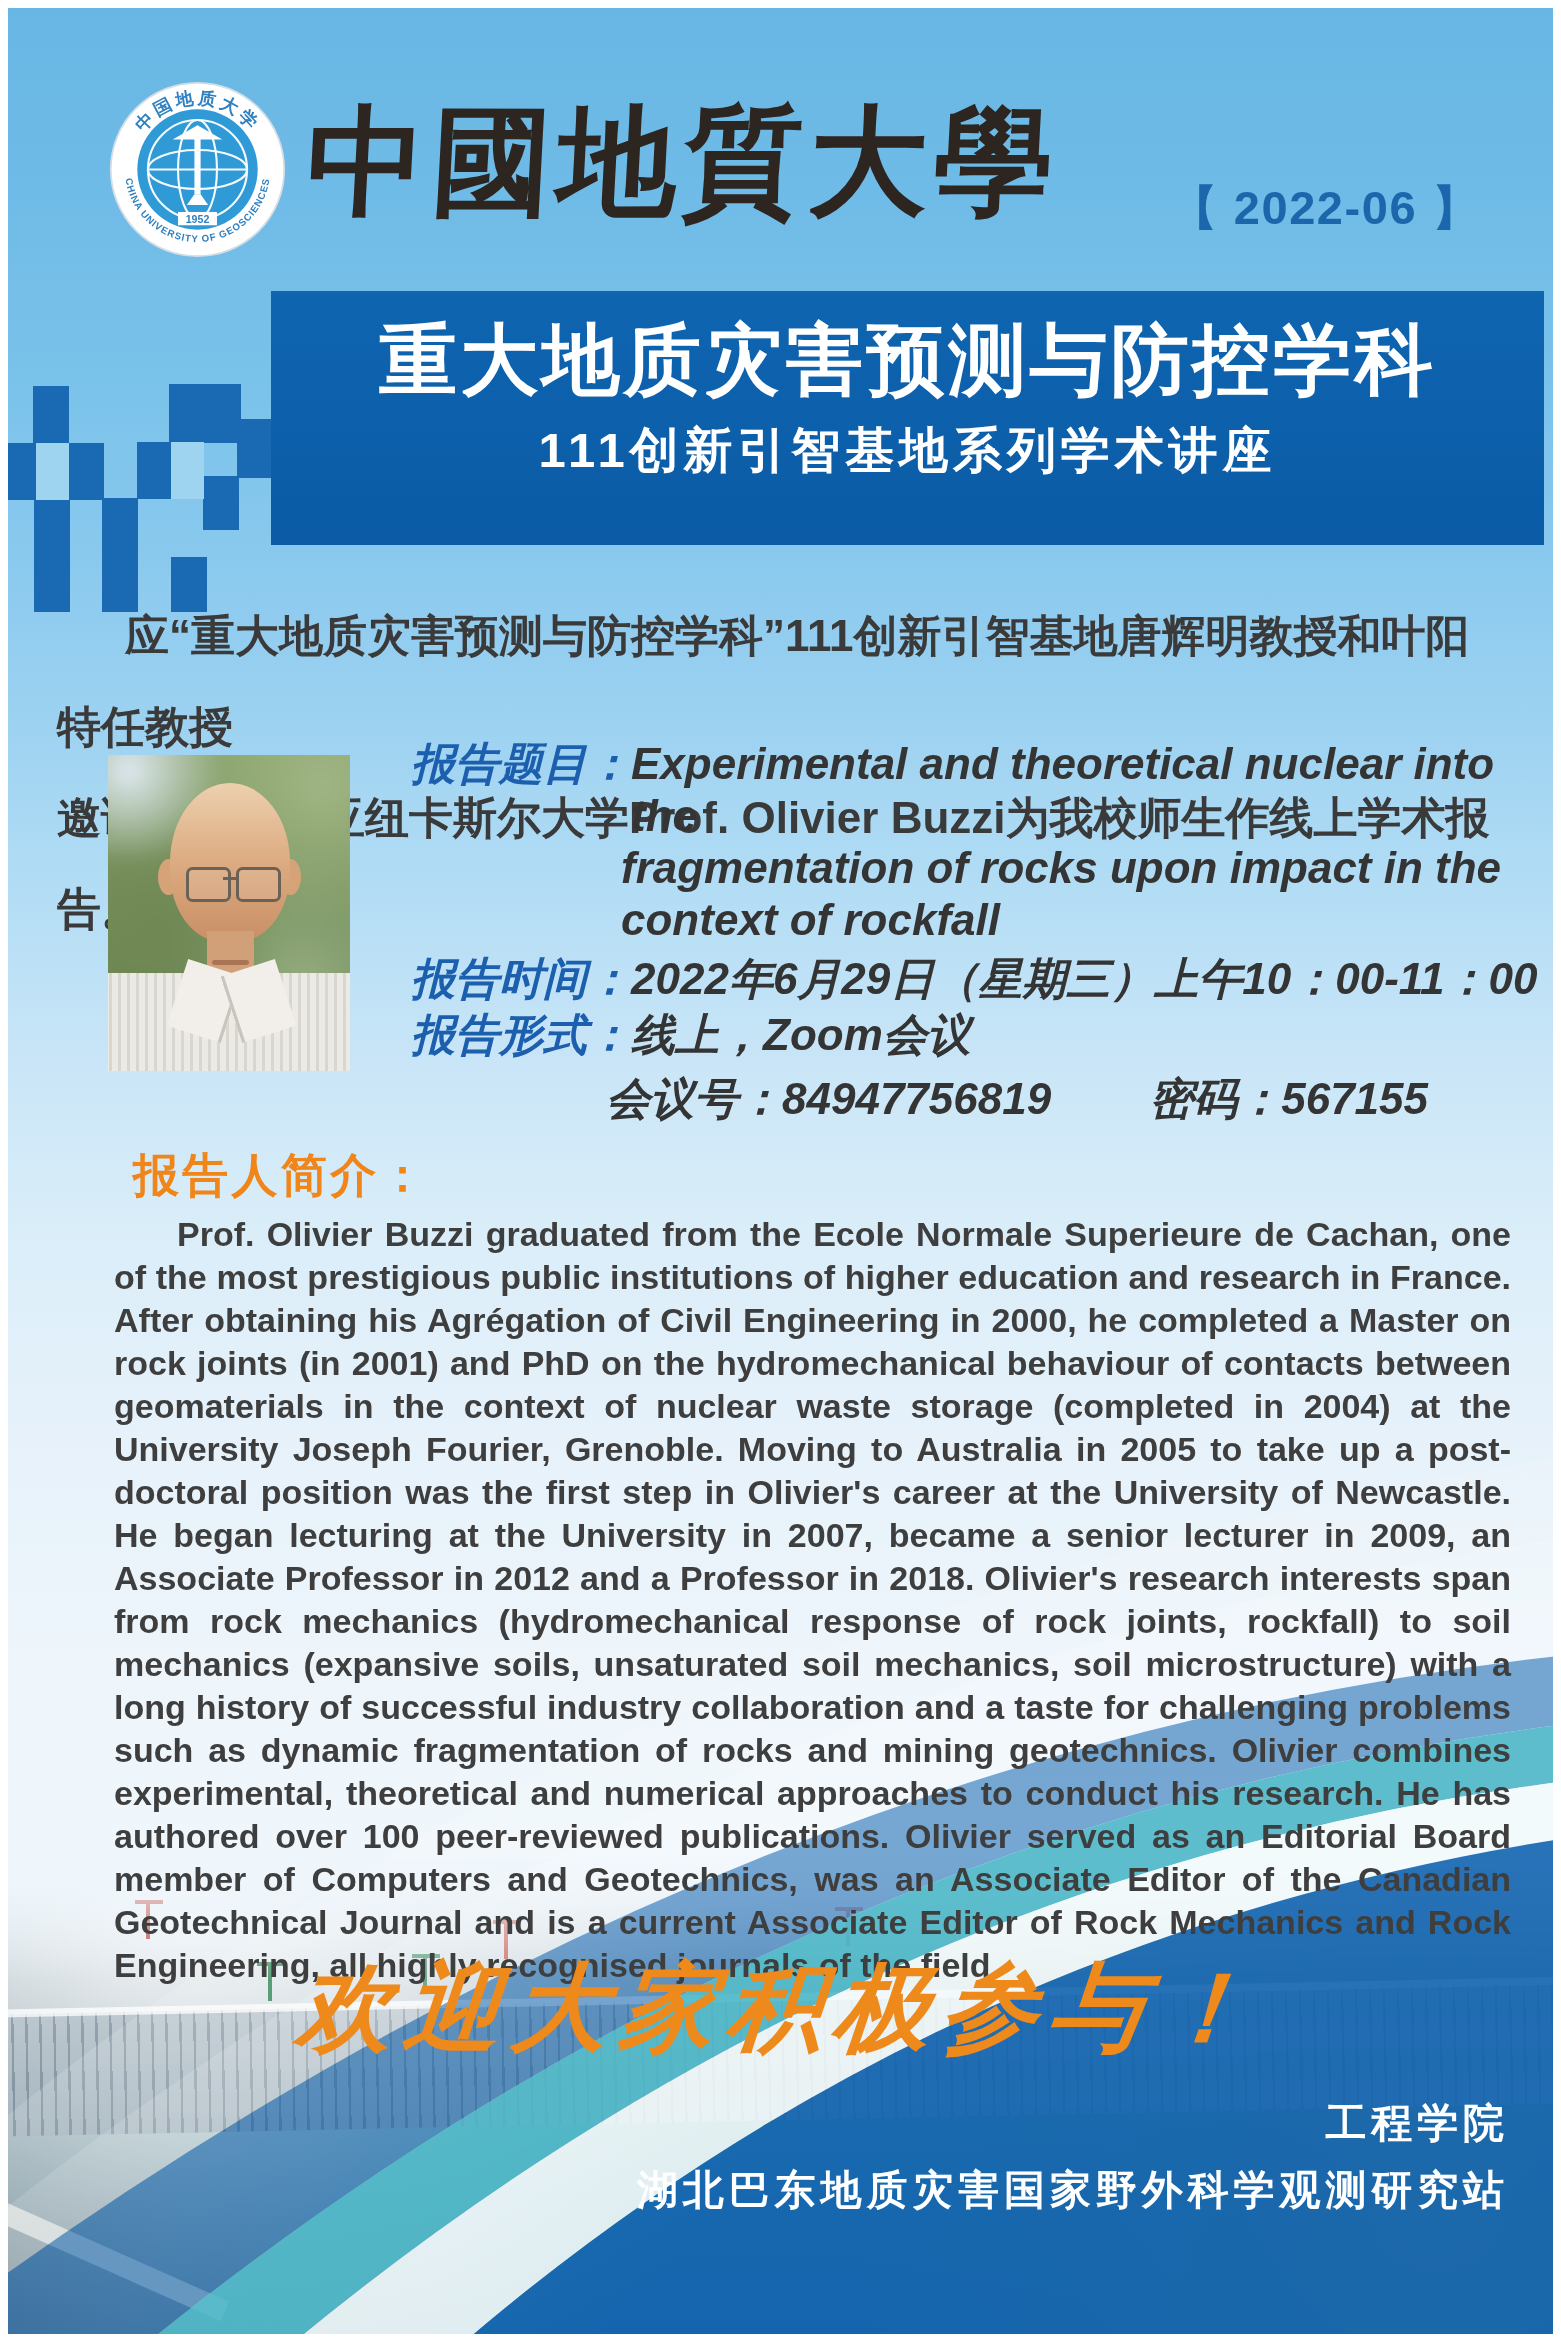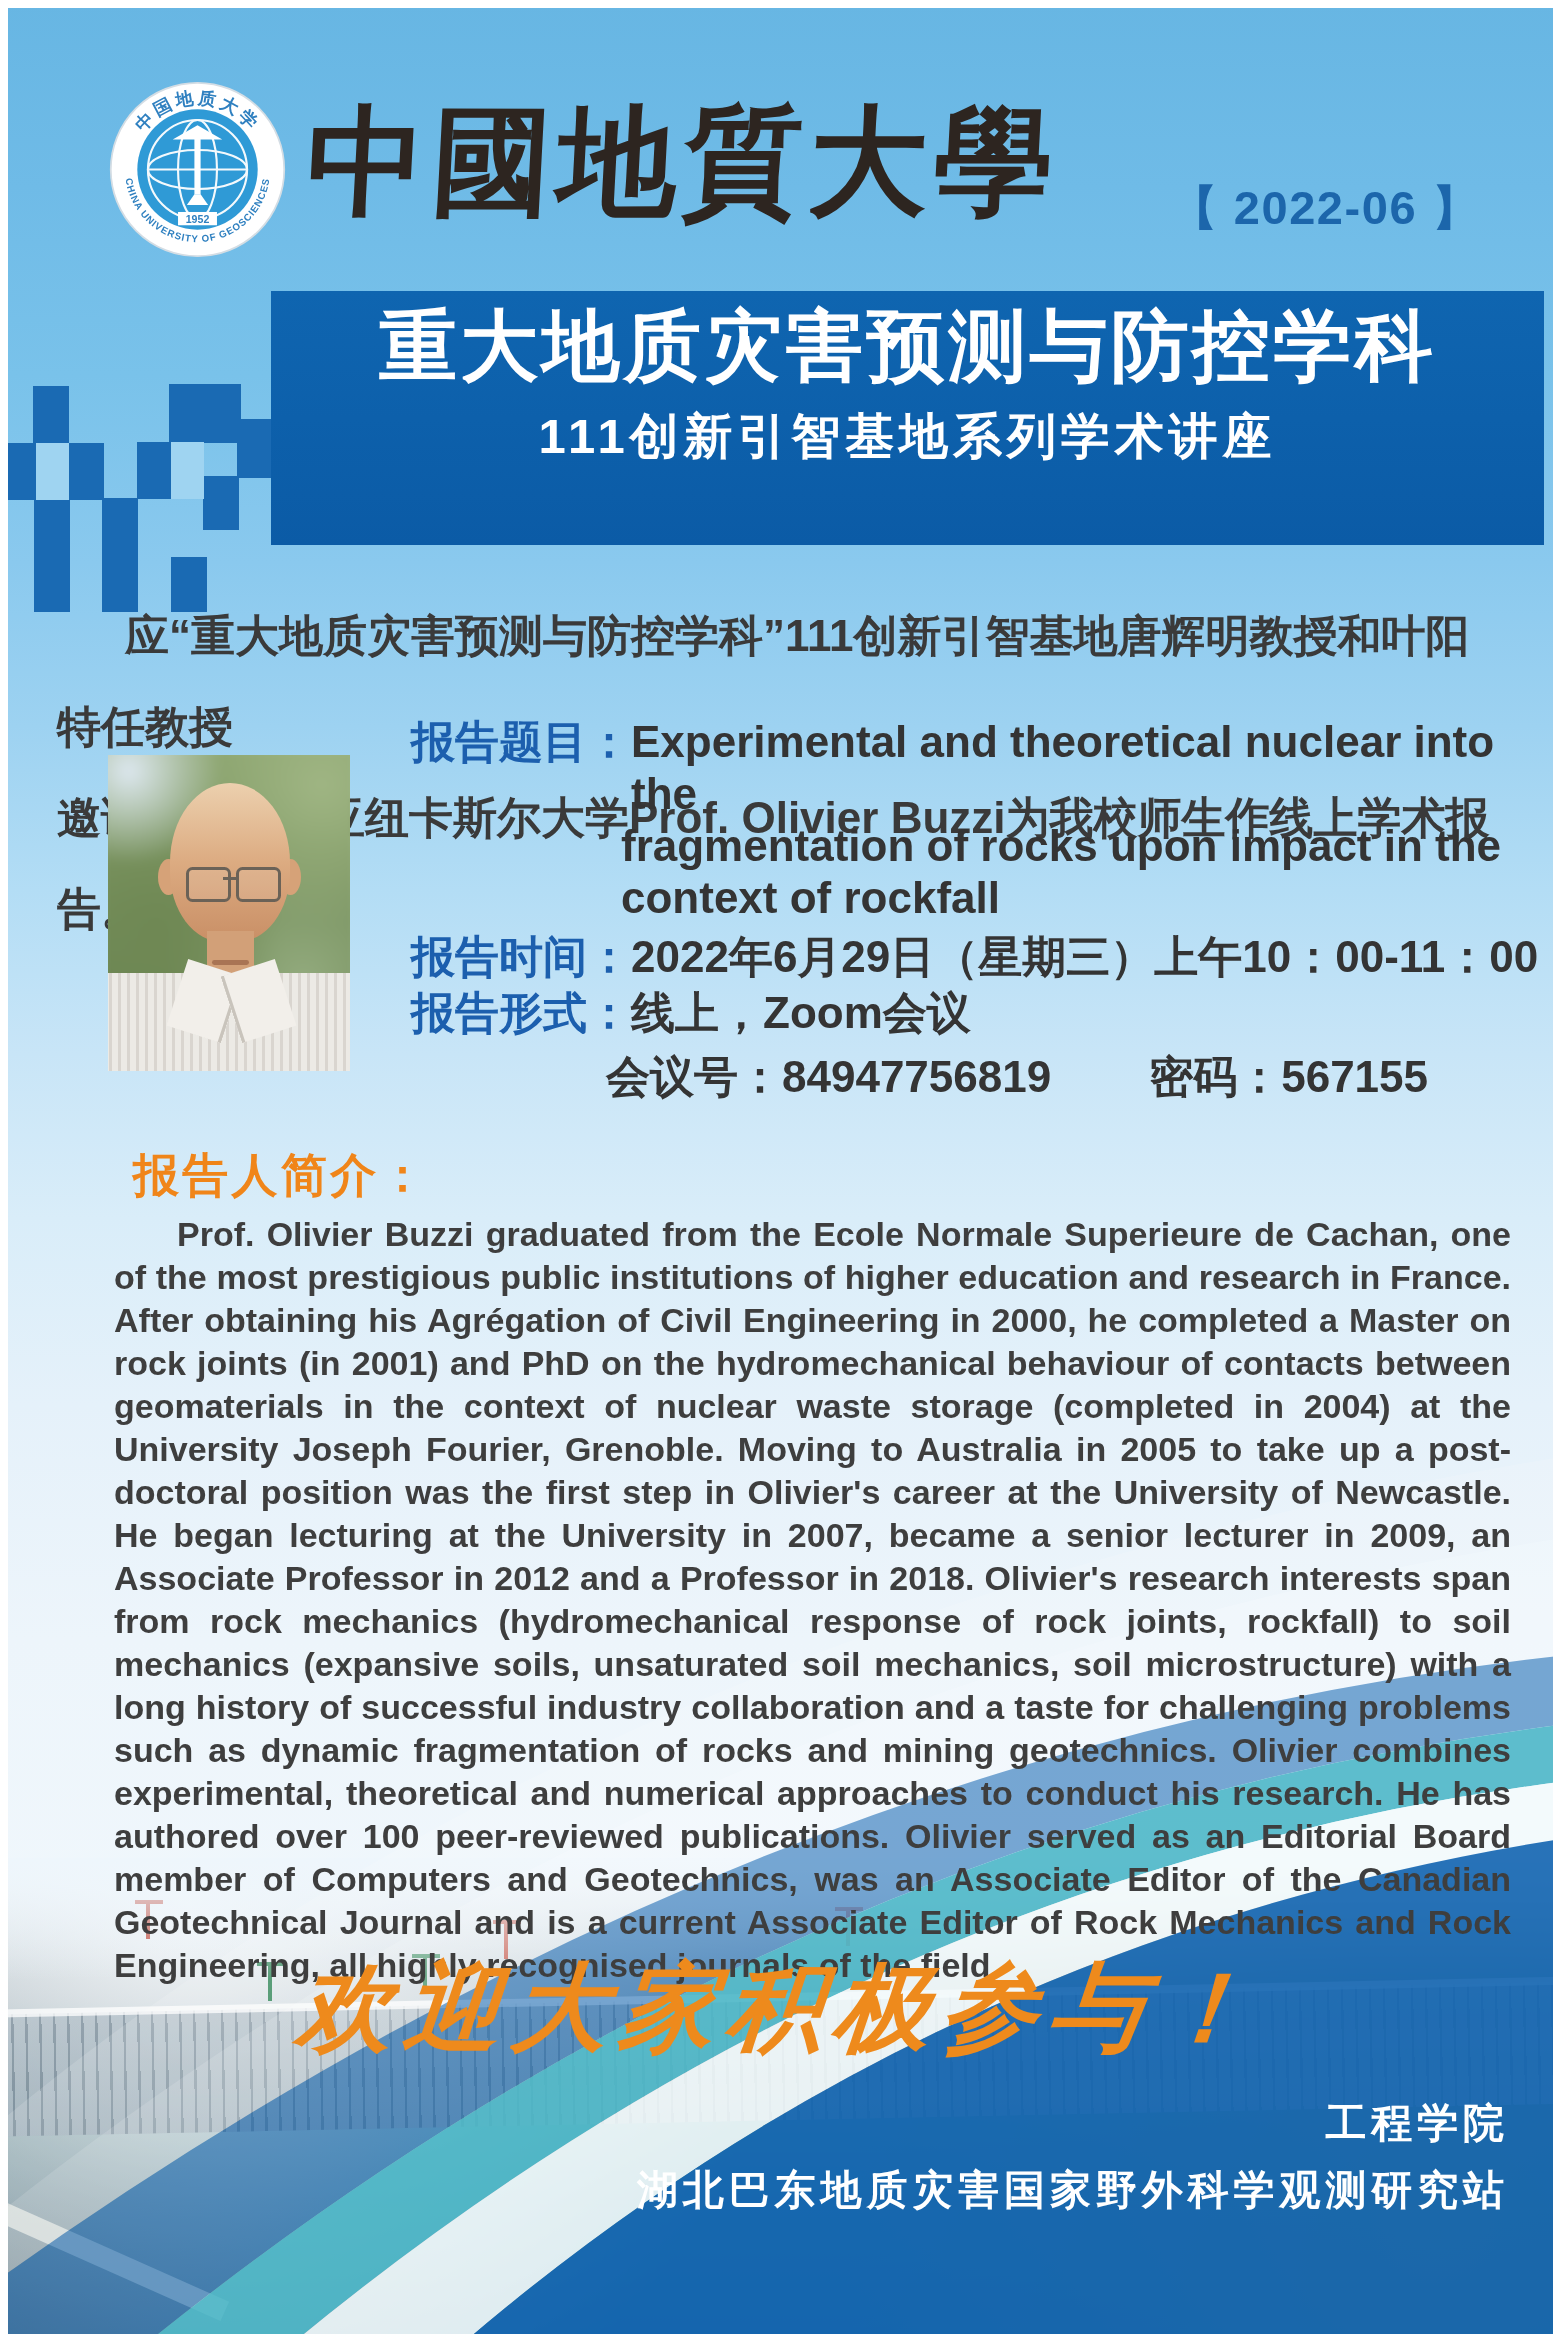--- a/index.html
+++ b/index.html
@@ -14,21 +14,21 @@
   .calli{position:absolute;left:307px;top:96px;z-index:10;
     font-family:"DejaVu Serif","Liberation Serif",serif;font-weight:bold;
     font-size:119px;line-height:130px;letter-spacing:6.5px;color:#2d2520;
     transform:skewX(-3deg);}
   .badge{position:absolute;left:1163px;top:177px;width:325px;z-index:10;text-align:center;
     font-size:47px;font-weight:bold;color:#1c66ab;letter-spacing:1.6px;}
 
   
   .banner{position:absolute;left:271px;top:291px;width:1273px;height:254px;z-index:9;
     background:linear-gradient(180deg,#0f65b0,#0b5ba6);color:#fff;text-align:center;}
-  .banner .t1{margin-top:7px;font-size:78px;font-weight:bold;letter-spacing:3.3px;line-height:96px;}
+  .banner .t1{margin-top:21px;font-size:78px;font-weight:bold;letter-spacing:3.3px;line-height:96px;}
   .banner .t2{margin-top:13px;font-size:49px;font-weight:bold;letter-spacing:4.9px;line-height:59px;}
 
   
   .px{position:absolute;z-index:8;background:#1a6ab3;}
   .px.lt{background:#9fd4f1;}
 
   
   .intro{position:absolute;left:57px;top:590px;width:1454px;z-index:10;
     font-size:44px;font-weight:bold;color:#3a3a3a;line-height:91px;}
   .intro .l1{text-indent:68px;}
@@ -54,21 +54,21 @@
   .photo .mouth{position:absolute;left:104px;top:205px;width:37px;height:4.9px;border-radius:2.4px;background:#a97454;}
   .photo .neck{position:absolute;left:99px;top:176px;width:47px;height:55px;background:#d2a078;}
   .photo .shirt{position:absolute;left:-4.9px;top:218px;width:252px;height:98px;
     background:repeating-linear-gradient(90deg,#eceae5 0 5.7px,#d9d5cf 5.7px 9px);}
   .photo .col-l{position:absolute;left:68px;top:211px;width:57px;height:70px;background:#f2efea;
     transform:rotate(18deg);box-shadow:inset -3.3px 0 0 #c9c4bc;}
   .photo .col-r{position:absolute;left:122px;top:211px;width:57px;height:70px;background:#f2efea;
     transform:rotate(-18deg);box-shadow:inset 3.3px 0 0 #c9c4bc;}
 
   
-  .details{position:absolute;left:411px;top:716px;width:1138px;z-index:10;font-weight:bold;}
+  .details{position:absolute;left:411px;top:738px;width:1138px;z-index:10;font-weight:bold;font-style:italic;}
   .drow{display:flex;line-height:52px;font-size:44px;}
   .drow .lab{flex:0 0 210px;color:#1c5fae;white-space:nowrap;}
   .drow .val{color:#343434;}
   .gap18{margin-top:14.6px;}.gap8{margin-top:6.5px;}.gap6{margin-top:4.9px;}
   .meet{margin-top:11.4px;margin-left:195px;display:flex;line-height:52px;font-size:44px;color:#343434;}
   .meet .pw{margin-left:98px;}
 
   
   .bio-head{position:absolute;left:133px;top:1145px;z-index:10;
     font-size:46px;font-weight:bold;color:#f08519;letter-spacing:3.3px;}

